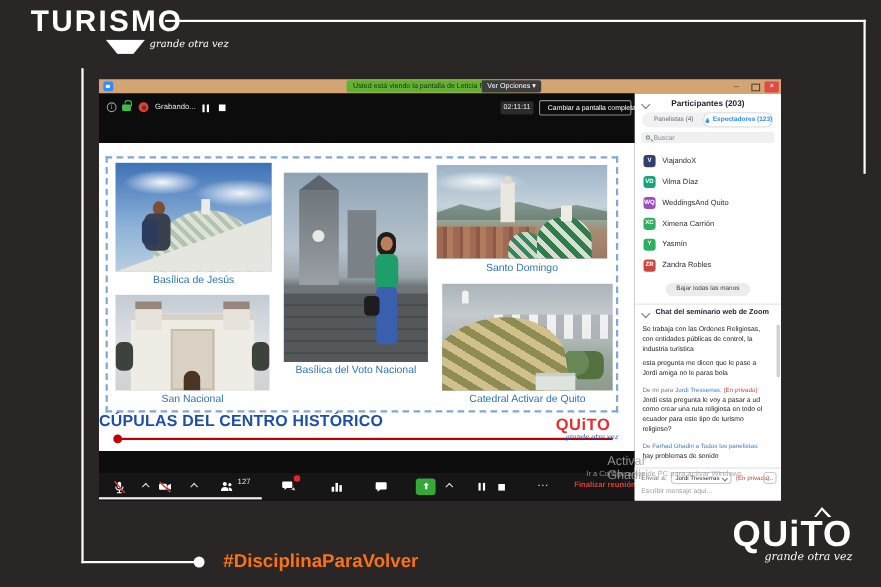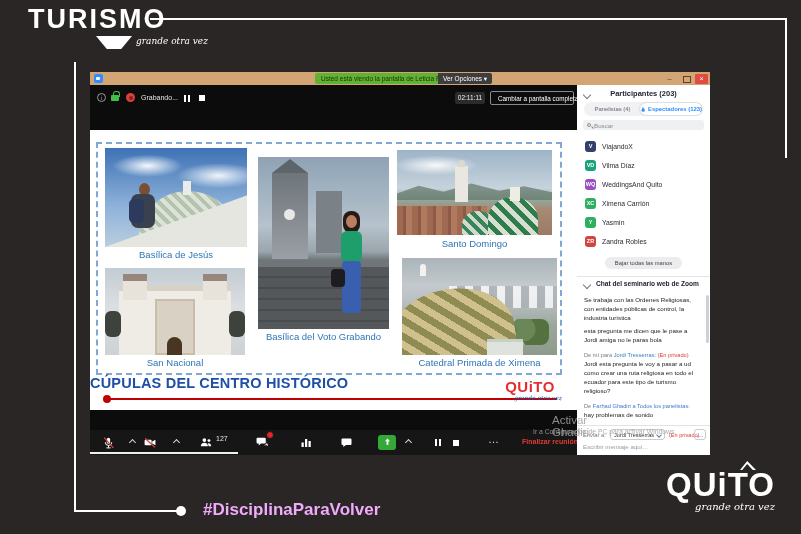--- a/index.html
+++ b/index.html
@@ -10,21 +10,21 @@
   .turismo{position:absolute;left:28px;top:4px;color:#fff;font-size:27px;font-weight:bold;letter-spacing:2px;}
   .tur-tri{position:absolute;left:96px;top:36px;width:36px;height:13px;background:#fff;
            clip-path:polygon(0 0,100% 0,70% 100%,30% 100%);}
   .tur-script{position:absolute;left:136px;top:36px;color:#fff;font-family:"DejaVu Serif",serif;
               font-style:italic;font-size:9px;white-space:nowrap;}
   .line-top{position:absolute;left:150px;top:18px;width:637px;height:2px;background:#fff;}
   .line-right{position:absolute;left:785px;top:18px;width:2px;height:140px;background:#fff;}
   .line-left{position:absolute;left:74px;top:62px;width:2px;height:450px;background:#fff;}
   .line-bottom{position:absolute;left:74px;top:510px;width:104px;height:2px;background:#fff;}
   .dot-bottom{position:absolute;left:176px;top:506px;width:10px;height:10px;border-radius:50%;background:#fff;}
-  .hashtag{position:absolute;left:203px;top:500px;color:#f0abfc;font-size:17px;font-weight:bold;}
+  .hashtag{position:absolute;left:203px;top:500px;color:#f97316;font-size:17px;font-weight:bold;}
   .quito-footer{position:absolute;left:666px;top:468px;color:#fff;}
   .quito-footer .qword{font-size:33px;font-weight:bold;letter-spacing:1px;line-height:1;position:relative;}
   .quito-footer .roof{position:absolute;left:74px;top:-7px;width:16px;height:9px;background:#fff;
                       clip-path:polygon(45% 0,100% 100%,80% 100%,45% 32%,14% 100%,0 100%);}
   .quito-footer .qscript{font-family:"DejaVu Serif",serif;font-style:italic;font-size:10px;
                          text-align:right;margin-top:0px;}
 
   
   .zoomwin{position:absolute;left:90px;top:72px;width:620px;height:383px;background:#0c0c0c;}
   .titlebar{position:absolute;left:0;top:0;width:620px;height:13px;background:#d4a574;}
@@ -293,41 +293,41 @@
           <div class="clock"></div>
           <div class="wall"></div>
           <div class="woman">
             <div class="hair"></div>
               <div class="face"></div>
               <div class="top"></div>
               <div class="jeans"></div>
               <div class="bag"></div>
           </div>
         </div>
-        <div class="plabel" style="left:168px;top:201px;width:131px;">Basílica  del Voto Grabando</div>
+        <div class="plabel" style="left:168px;top:201px;width:131px;">Basílica  del Voto Nacional</div>
 
         <div class="photo p3">
           <div class="fac"></div>
           <div class="tw l"></div>
           <div class="tw r"></div>
           <div class="mid"></div>
           <div class="door"></div>
           <div class="blob l"></div>
           <div class="blob r"></div>
         </div>
         <div class="plabel" style="left:15px;top:227px;width:140px;">San Nacional</div>
 
         <div class="photo p4">
           <div class="cityband"></div>
           <div class="park"></div>
           <div class="bigdome"></div>
           <div class="statue"></div>
           <div class="rail"></div>
         </div>
-        <div class="plabel" style="left:312px;top:227px;width:155px;">Catedral Primada de Ximena</div>
+        <div class="plabel" style="left:312px;top:227px;width:155px;">Catedral Activar de Quito</div>
 
         <div class="slide-title">CÚPULAS DEL CENTRO HISTÓRICO</div>
         <div class="red-dot"></div>
         <div class="red-line"></div>
         <div class="slide-logo">
           <div class="sq">QUiTO</div>
           <div class="st">grande otra vez</div>
         </div>
       </div>
 

